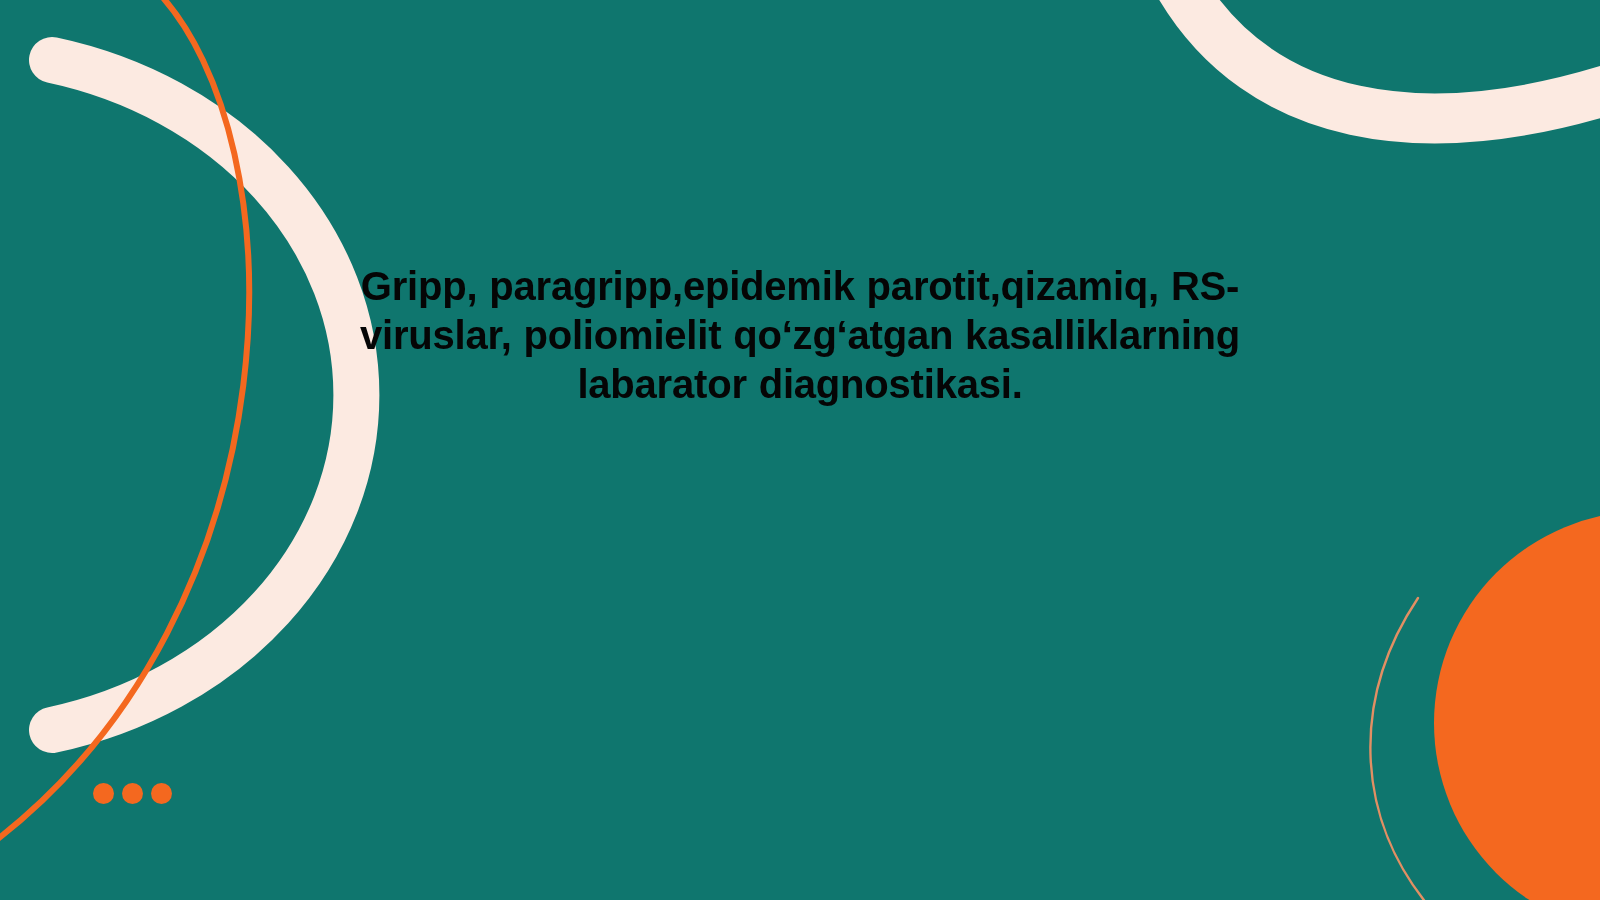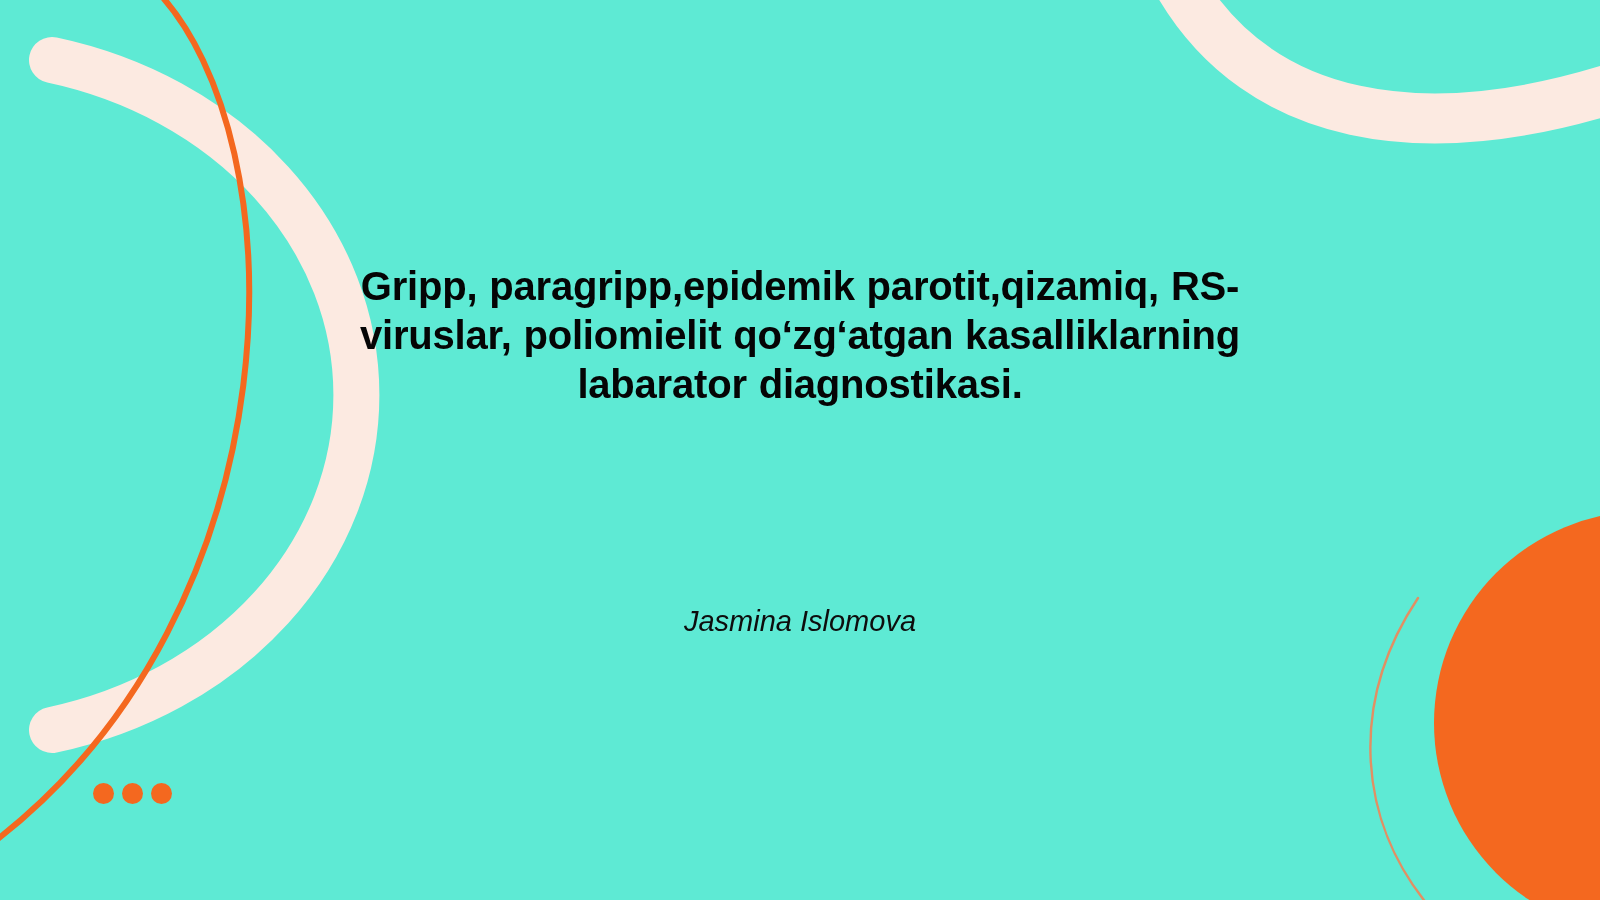--- a/index.html
+++ b/index.html
@@ -11,21 +11,21 @@
     width: 1600px;
     height: 900px;
     background: #ffffff;
     font-family: "Liberation Sans", sans-serif;
     overflow: hidden;
   }
   .slide {
     position: relative;
     width: 1600px;
     height: 900px;
-    background: #5eead4;
+    background: #0f766e;
     overflow: hidden;
   }
 
   
   .decor {
     position: absolute;
     inset: 0;
     width: 1600px;
     height: 900px;
     pointer-events: none;
@@ -105,23 +105,20 @@
 
     <path d="M 1418 598 C 1350 700 1355 820 1432 910" fill="none" stroke="#e28f63" stroke-width="2.4" stroke-linecap="round"></path>
   </svg>
 
   <div class="content">
 
     <div class="title-block">
       <h1 class="slide-title">Gripp, paragripp,epidemik parotit,qizamiq, RS-viruslar, poliomielit qo‘zg‘atgan kasalliklarning labarator diagnostikasi.</h1>
     </div>
 
-    <div class="author-block">
-      <p class="author-name">Jasmina Islomova</p>
-    </div>
 
   </div>
 
   <div class="dots">
     <span class="dot"></span>
     <span class="dot"></span>
     <span class="dot"></span>
   </div>
 
 </div>

